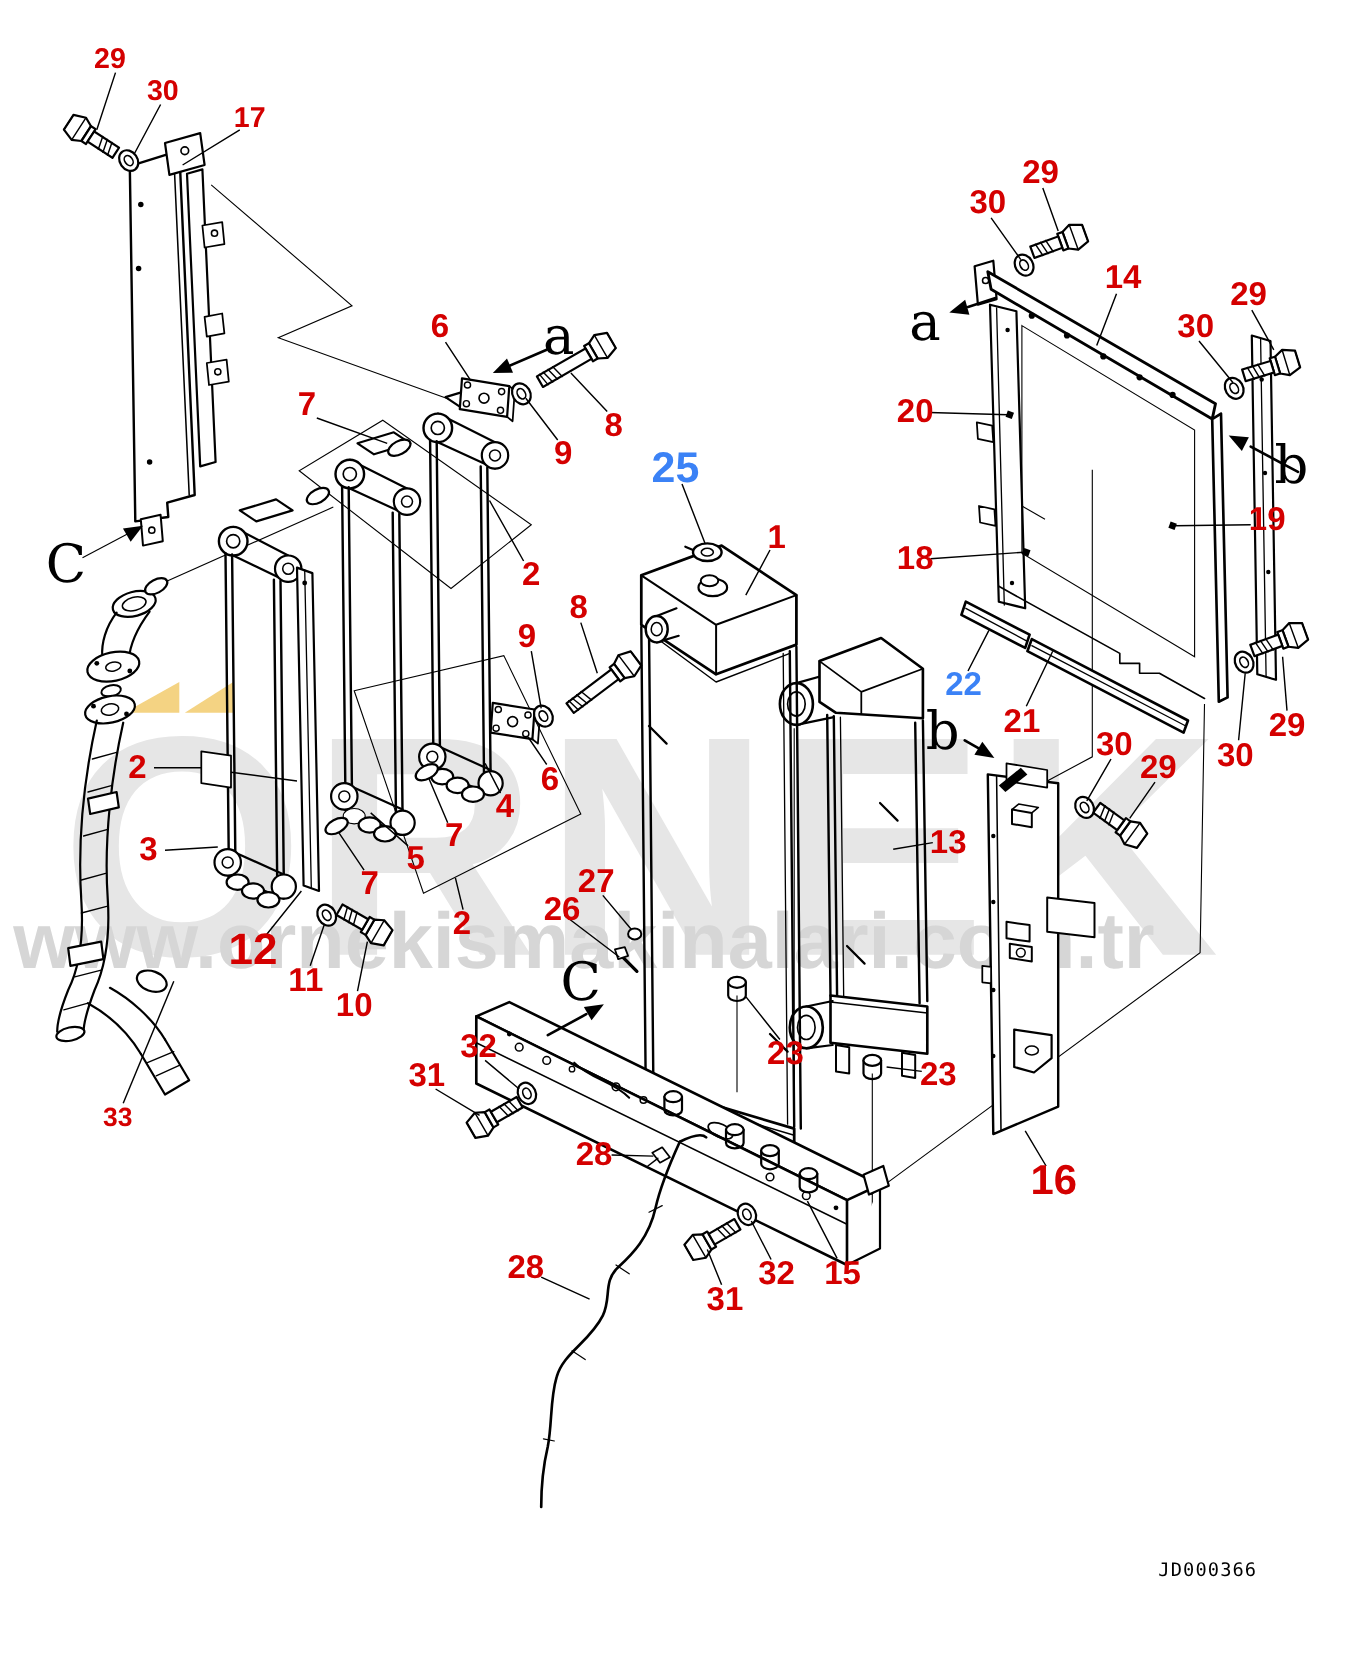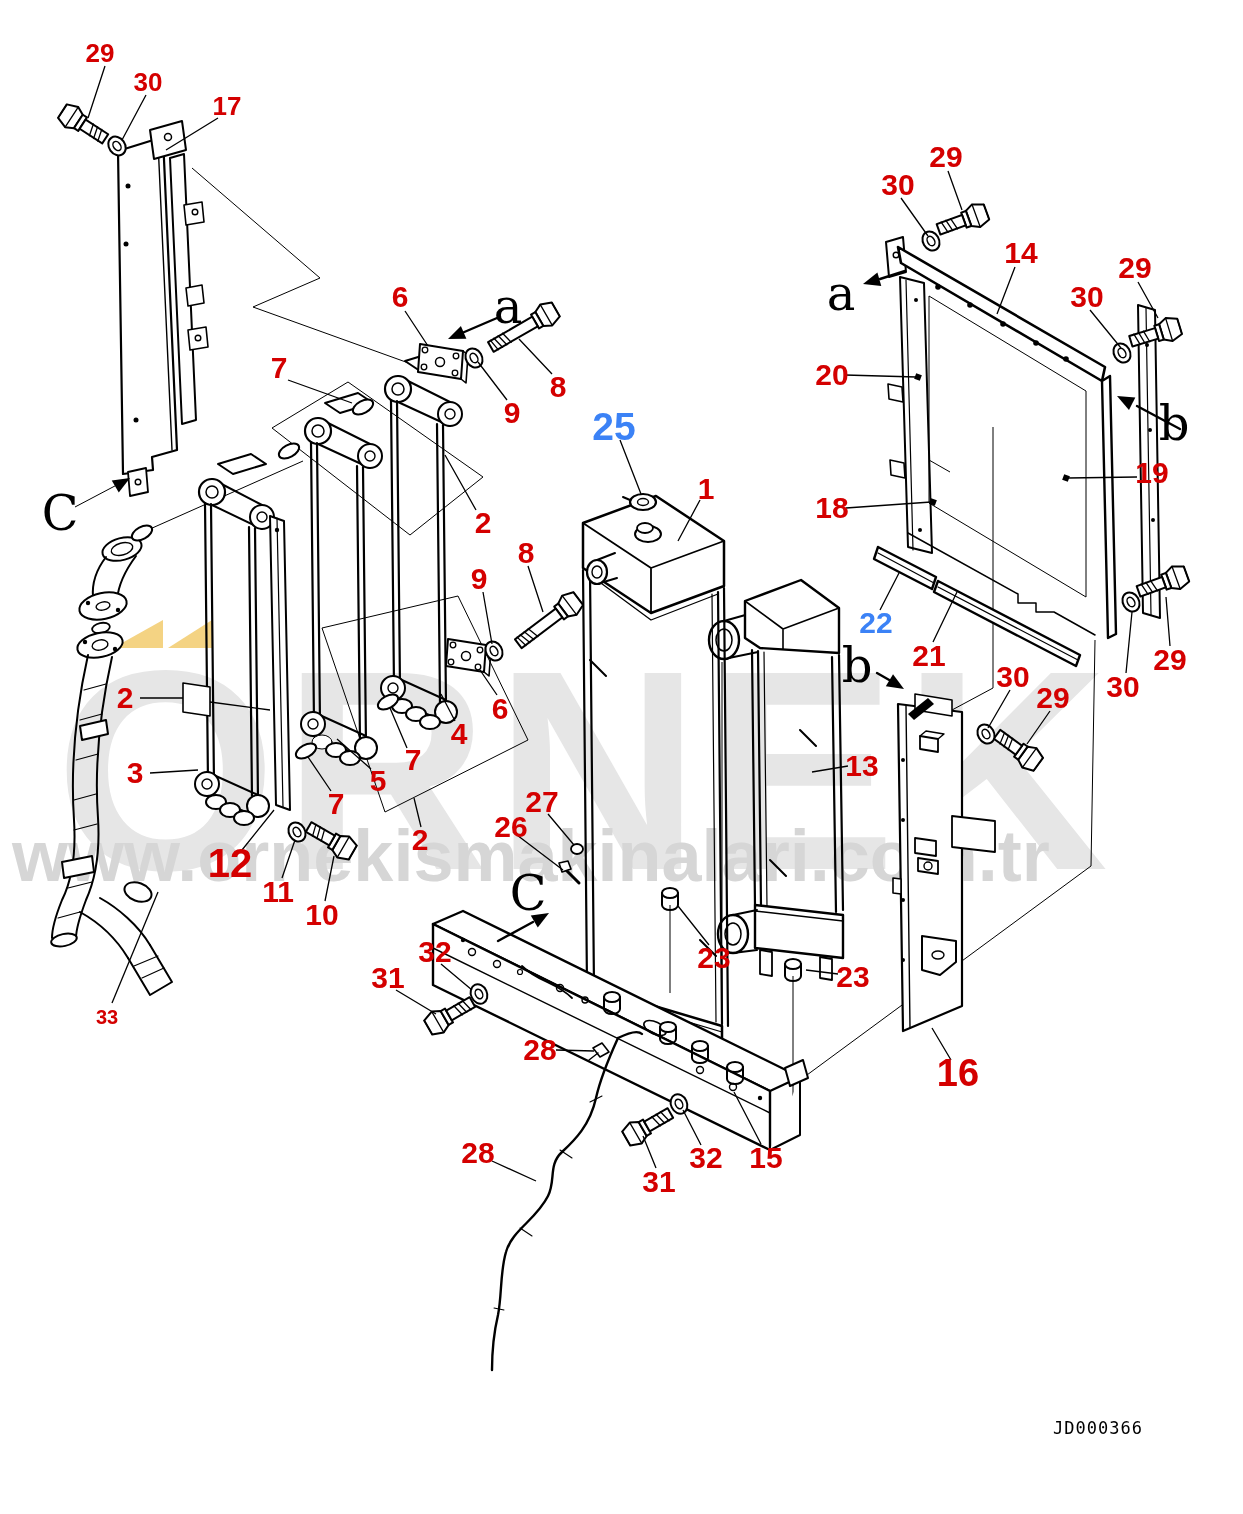--- a/index.html
+++ b/index.html
@@ -449,21 +449,21 @@
       <span class="plabel" style="left: 1170px; top: 660px; font-size: 30px; color: rgb(212, 0, 0);">29</span>
       <span class="plabel" style="left: 1123px; top: 687px; font-size: 30px; color: rgb(212, 0, 0);">30</span>
       <span class="plabel" style="left: 1013px; top: 677px; font-size: 30px; color: rgb(212, 0, 0);">30</span>
       <span class="plabel" style="left: 1053px; top: 698px; font-size: 30px; color: rgb(212, 0, 0);">29</span>
       <span class="plabel" style="left: 862px; top: 766px; font-size: 30px; color: rgb(212, 0, 0);">13</span>
       <span class="plabel" style="left: 125px; top: 698px; font-size: 30px; color: rgb(212, 0, 0);">2</span>
       <span class="plabel" style="left: 135px; top: 773px; font-size: 30px; color: rgb(212, 0, 0);">3</span>
       <span class="plabel" style="left: 230px; top: 863px; font-size: 40px; color: rgb(212, 0, 0);">12</span>
       <span class="plabel" style="left: 278px; top: 892px; font-size: 30px; color: rgb(212, 0, 0);">11</span>
       <span class="plabel" style="left: 322px; top: 915px; font-size: 30px; color: rgb(212, 0, 0);">10</span>
-      <span class="plabel" style="left: 107px; top: 1017px; font-size: 20px; color: rgb(212, 0, 0);">33</span>
+      <span class="plabel" style="left: 107px; top: 1017px; font-size: 24px; color: rgb(212, 0, 0);">33</span>
       <span class="plabel" style="left: 336px; top: 804px; font-size: 30px; color: rgb(212, 0, 0);">7</span>
       <span class="plabel" style="left: 378px; top: 781px; font-size: 30px; color: rgb(212, 0, 0);">5</span>
       <span class="plabel" style="left: 413px; top: 760px; font-size: 30px; color: rgb(212, 0, 0);">7</span>
       <span class="plabel" style="left: 459px; top: 734px; font-size: 30px; color: rgb(212, 0, 0);">4</span>
       <span class="plabel" style="left: 500px; top: 709px; font-size: 30px; color: rgb(212, 0, 0);">6</span>
       <span class="plabel" style="left: 420px; top: 840px; font-size: 30px; color: rgb(212, 0, 0);">2</span>
       <span class="plabel" style="left: 499px; top: 827px; font-size: 30px; color: rgb(212, 0, 0); margin-left: 12px;">26</span>
       <span class="plabel" style="left: 542px; top: 802px; font-size: 30px; color: rgb(212, 0, 0);">27</span>
       <span class="plabel" style="left: 435px; top: 952px; font-size: 30px; color: rgb(212, 0, 0);">32</span>
       <span class="plabel" style="left: 388px; top: 978px; font-size: 30px; color: rgb(212, 0, 0);">31</span>

